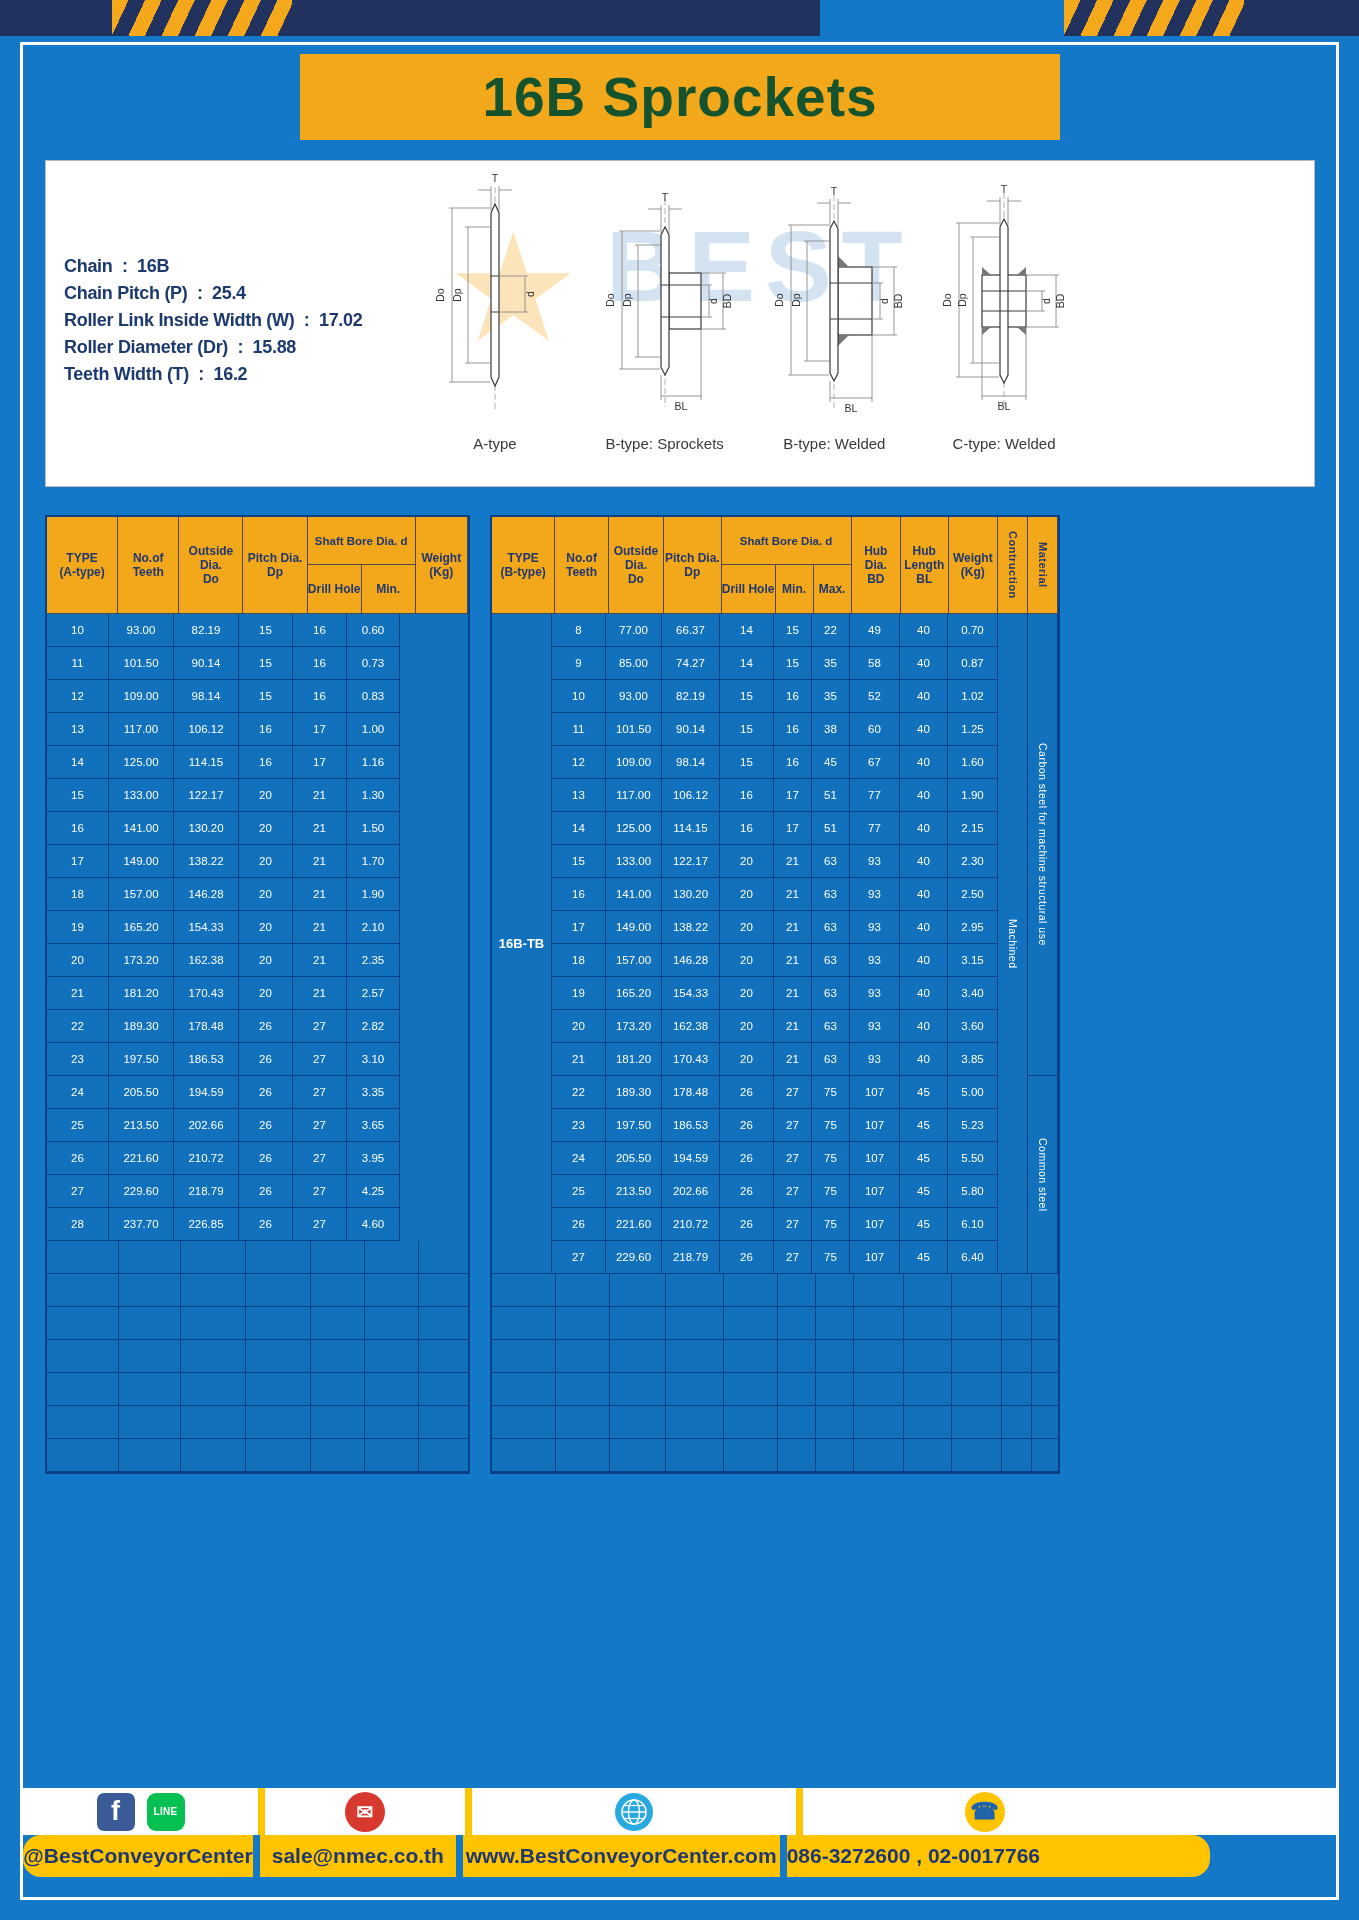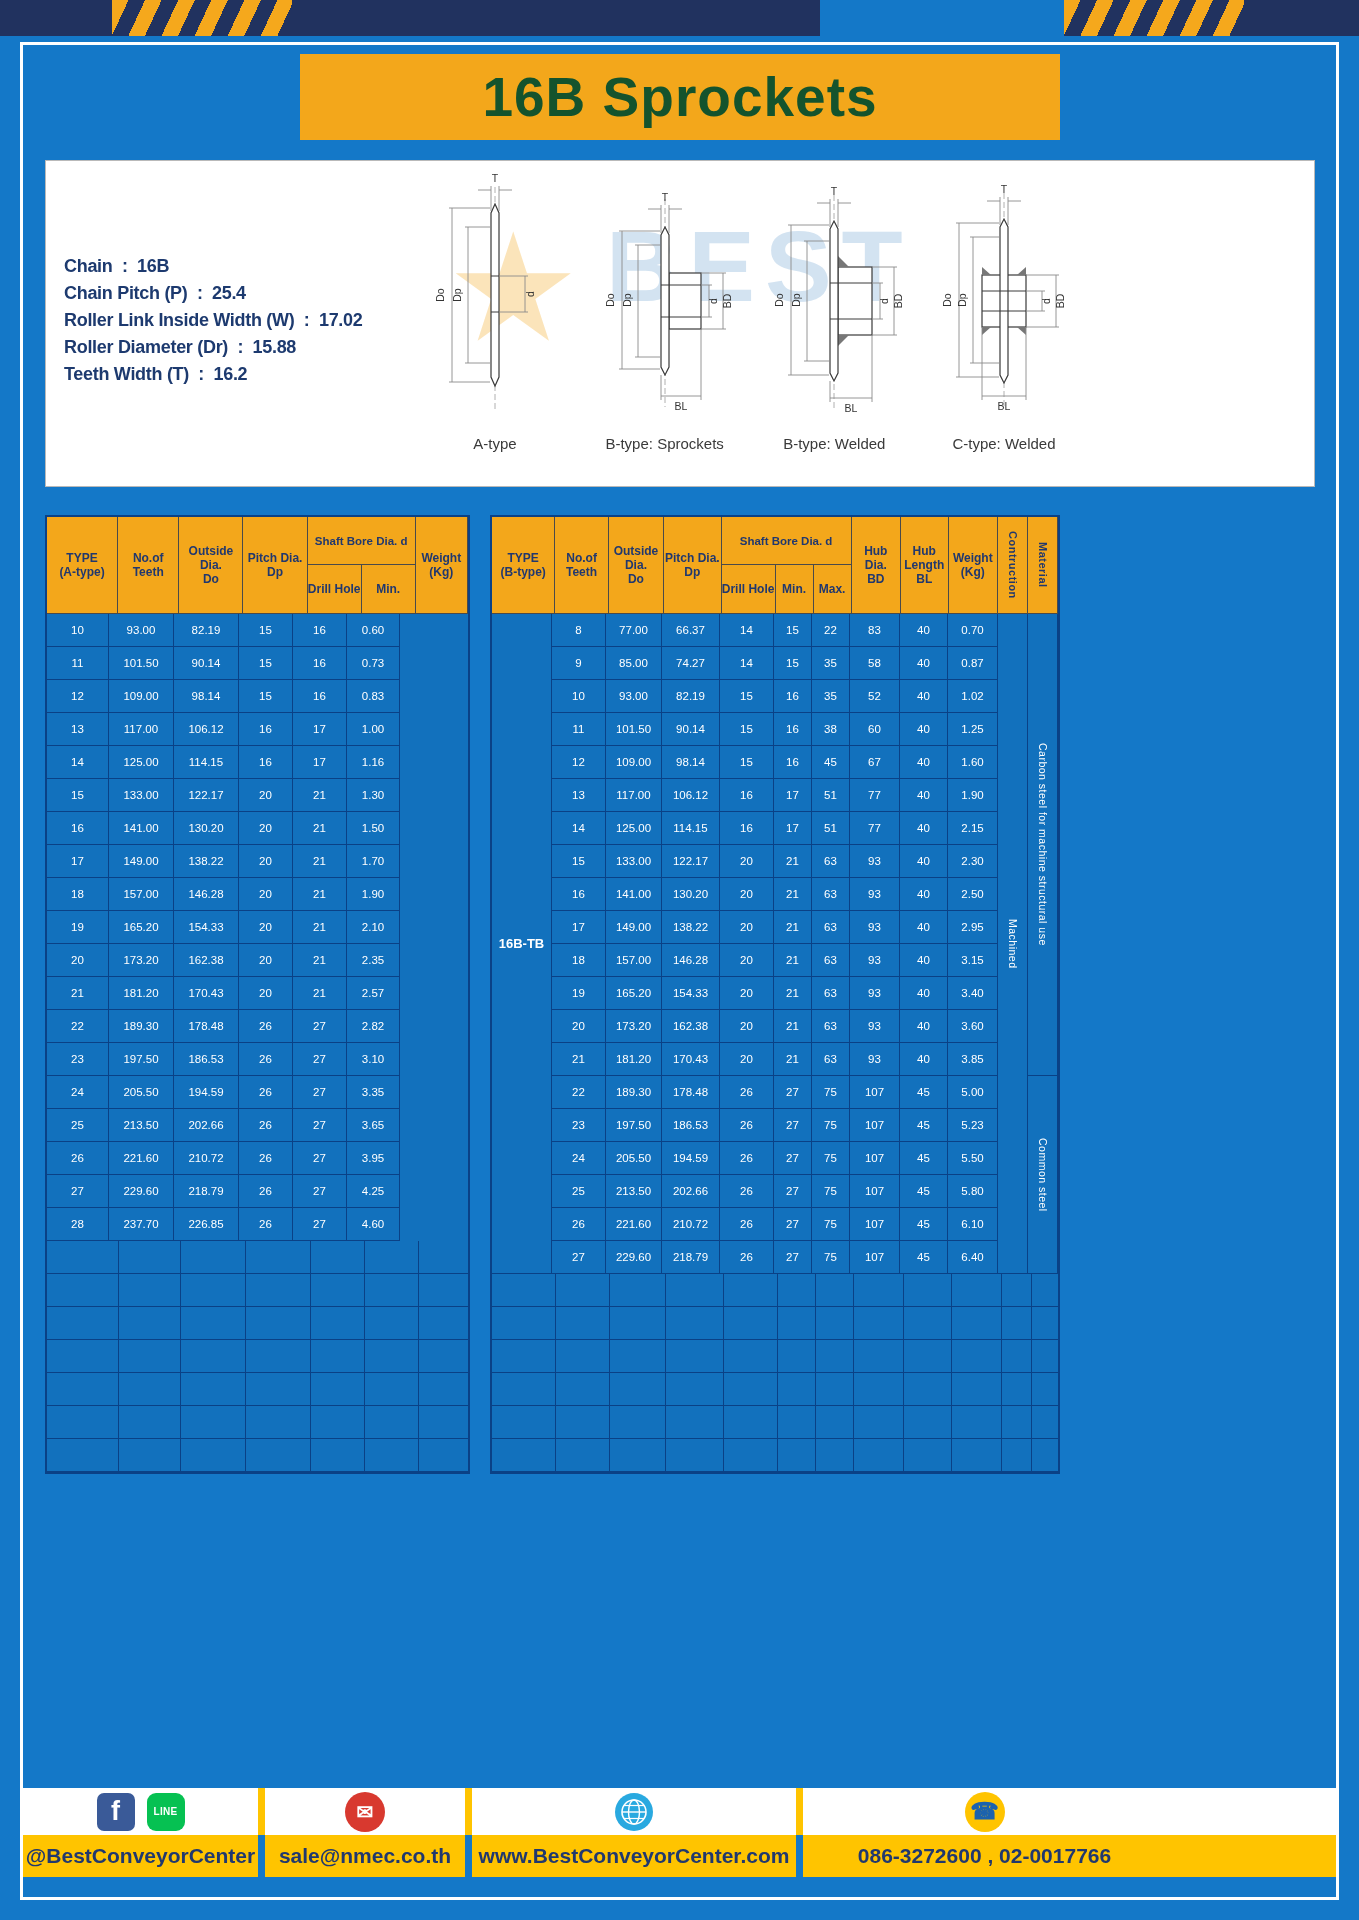--- a/index.html
+++ b/index.html
@@ -82,21 +82,21 @@
     background:
       linear-gradient(to right, transparent 0 71px,#0a4186 71px 72px,transparent 72px 133px,#0a4186 133px 134px,transparent 134px 198px,#0a4186 198px 199px,transparent 199px 263px,#0a4186 263px 264px,transparent 264px 317px,#0a4186 317px 318px,transparent 318px 371px,#0a4186 371px 372px,transparent 372px),
       repeating-linear-gradient(to bottom, transparent 0 32px,#0a4186 32px 33px); }
   .b-empty { height:198px;
     background:
       linear-gradient(to right, transparent 0 63px,#0a4186 63px 64px,transparent 64px 117px,#0a4186 117px 118px,transparent 118px 173px,#0a4186 173px 174px,transparent 174px 231px,#0a4186 231px 232px,transparent 232px 285px,#0a4186 285px 286px,transparent 286px 323px,#0a4186 323px 324px,transparent 324px 361px,#0a4186 361px 362px,transparent 362px 411px,#0a4186 411px 412px,transparent 412px 459px,#0a4186 459px 460px,transparent 460px 509px,#0a4186 509px 510px,transparent 510px 539px,#0a4186 539px 540px,transparent 540px),
       repeating-linear-gradient(to bottom, transparent 0 32px,#0a4186 32px 33px); }
 
   
   .foot-icons { position:absolute; left:23px; top:1788px; width:1313px; height:47px; background:#ffffff; display:flex; }
-  .foot-bar   { position:absolute; left:23px; top:1835px; width:1313px; height:42px; background:#ffc400; display:flex; }
+  .foot-bar   { position:absolute; left:23px; top:1835px; width:1187px; height:42px; background:#ffc400; display:flex;border-radius:18px; }
   .fsec, .bsec { display:flex; align-items:center; justify-content:center; gap:12px; }
   .s1{width:235px}.s2{width:200px}.s3{width:324px}.s4{flex:1; padding-right:170px;}
   .fsep { width:7px; background:#ffc400; }
   .bsep { width:7px; background:#1478c8; }
   .bsec { font-weight:bold; font-size:21px; color:#21386e; white-space:nowrap; }
 
   .ic { width:38px; height:38px; display:flex; align-items:center; justify-content:center; font-weight:bold; }
   .ic-fb    { background:#3a5a98; color:#fff; font-size:27px; border-radius:7px; }
   .ic-line  { background:#06c152; color:#fff; font-size:10px;  border-radius:9px; letter-spacing:.3px; }
   .ic-round { border-radius:50%; width:40px; height:40px; }
@@ -513,21 +513,21 @@
       <div class="type-cell w64" style="height:660px">16B-TB</div>
       <div class="rows">
 
           <div class="trow">
             <div class="cell w54">8</div>
             <div class="cell w56">77.00</div>
             <div class="cell w58">66.37</div>
             <div class="cell w54">14</div>
             <div class="cell w38">15</div>
             <div class="cell w38">22</div>
-            <div class="cell w50">83</div>
+            <div class="cell w50">49</div>
             <div class="cell w48">40</div>
             <div class="cell w50">0.70</div>
           </div>
 
           <div class="trow">
             <div class="cell w54">9</div>
             <div class="cell w56">85.00</div>
             <div class="cell w58">74.27</div>
             <div class="cell w54">14</div>
             <div class="cell w38">15</div>

